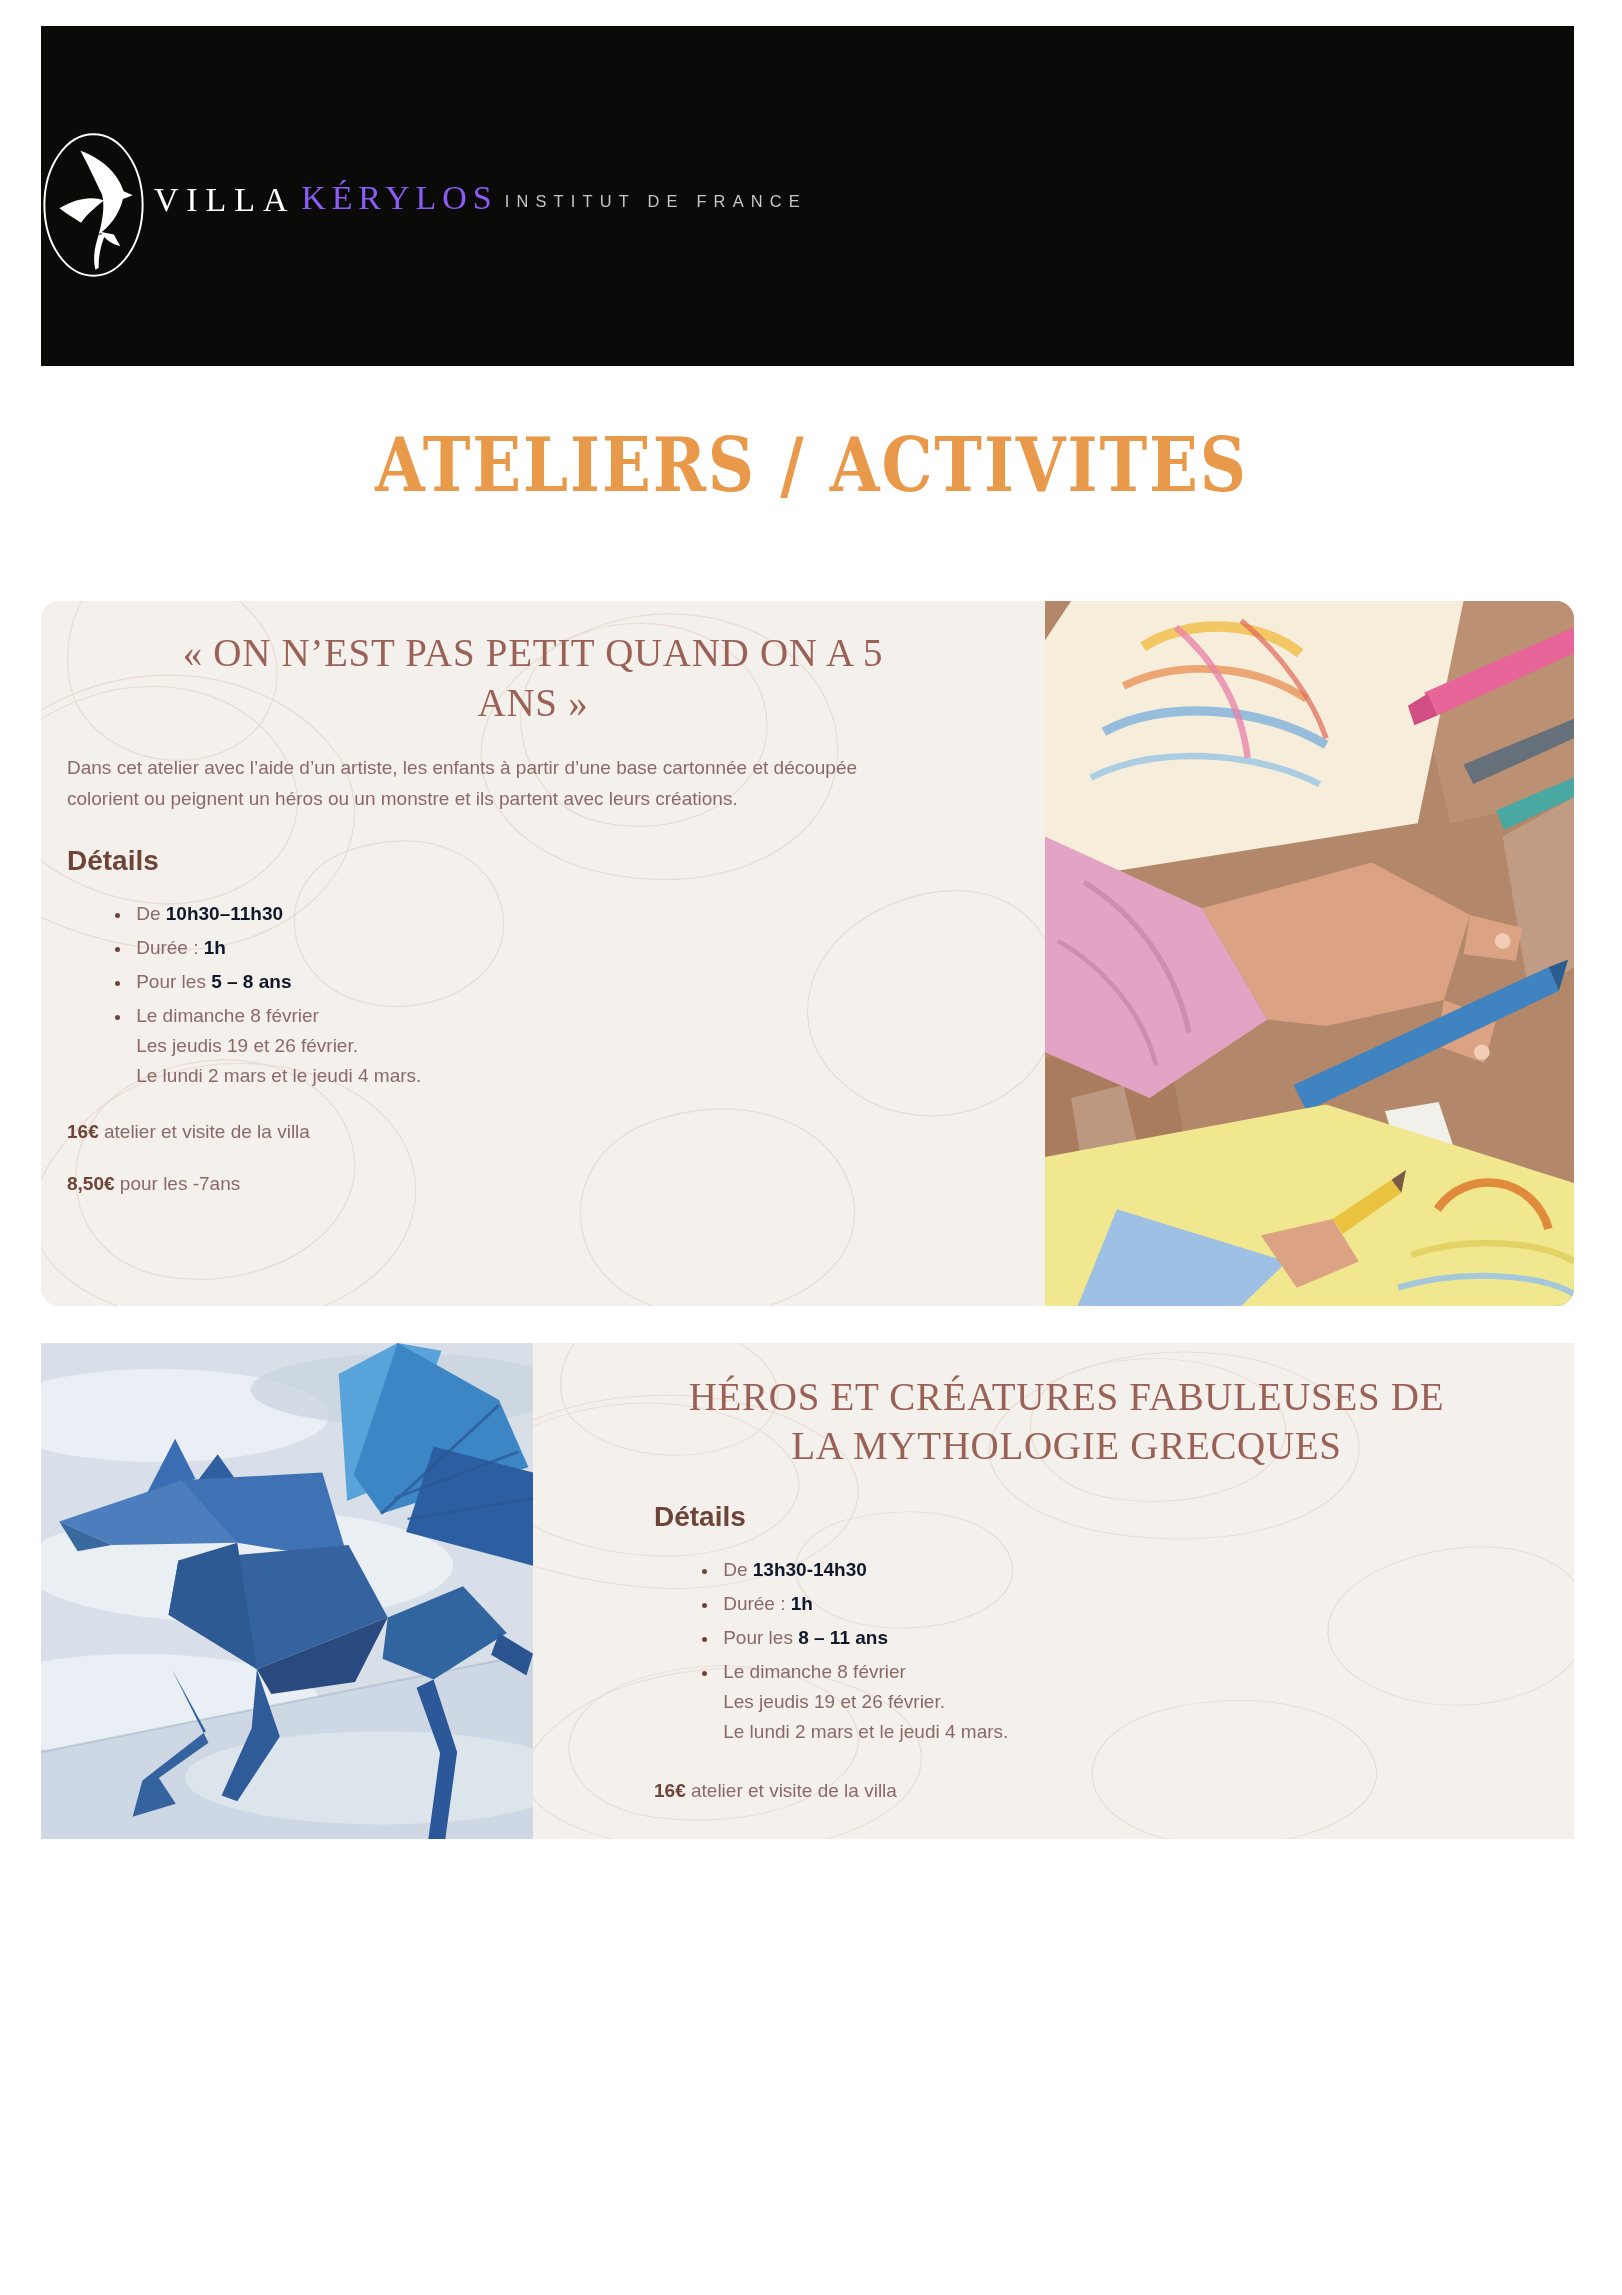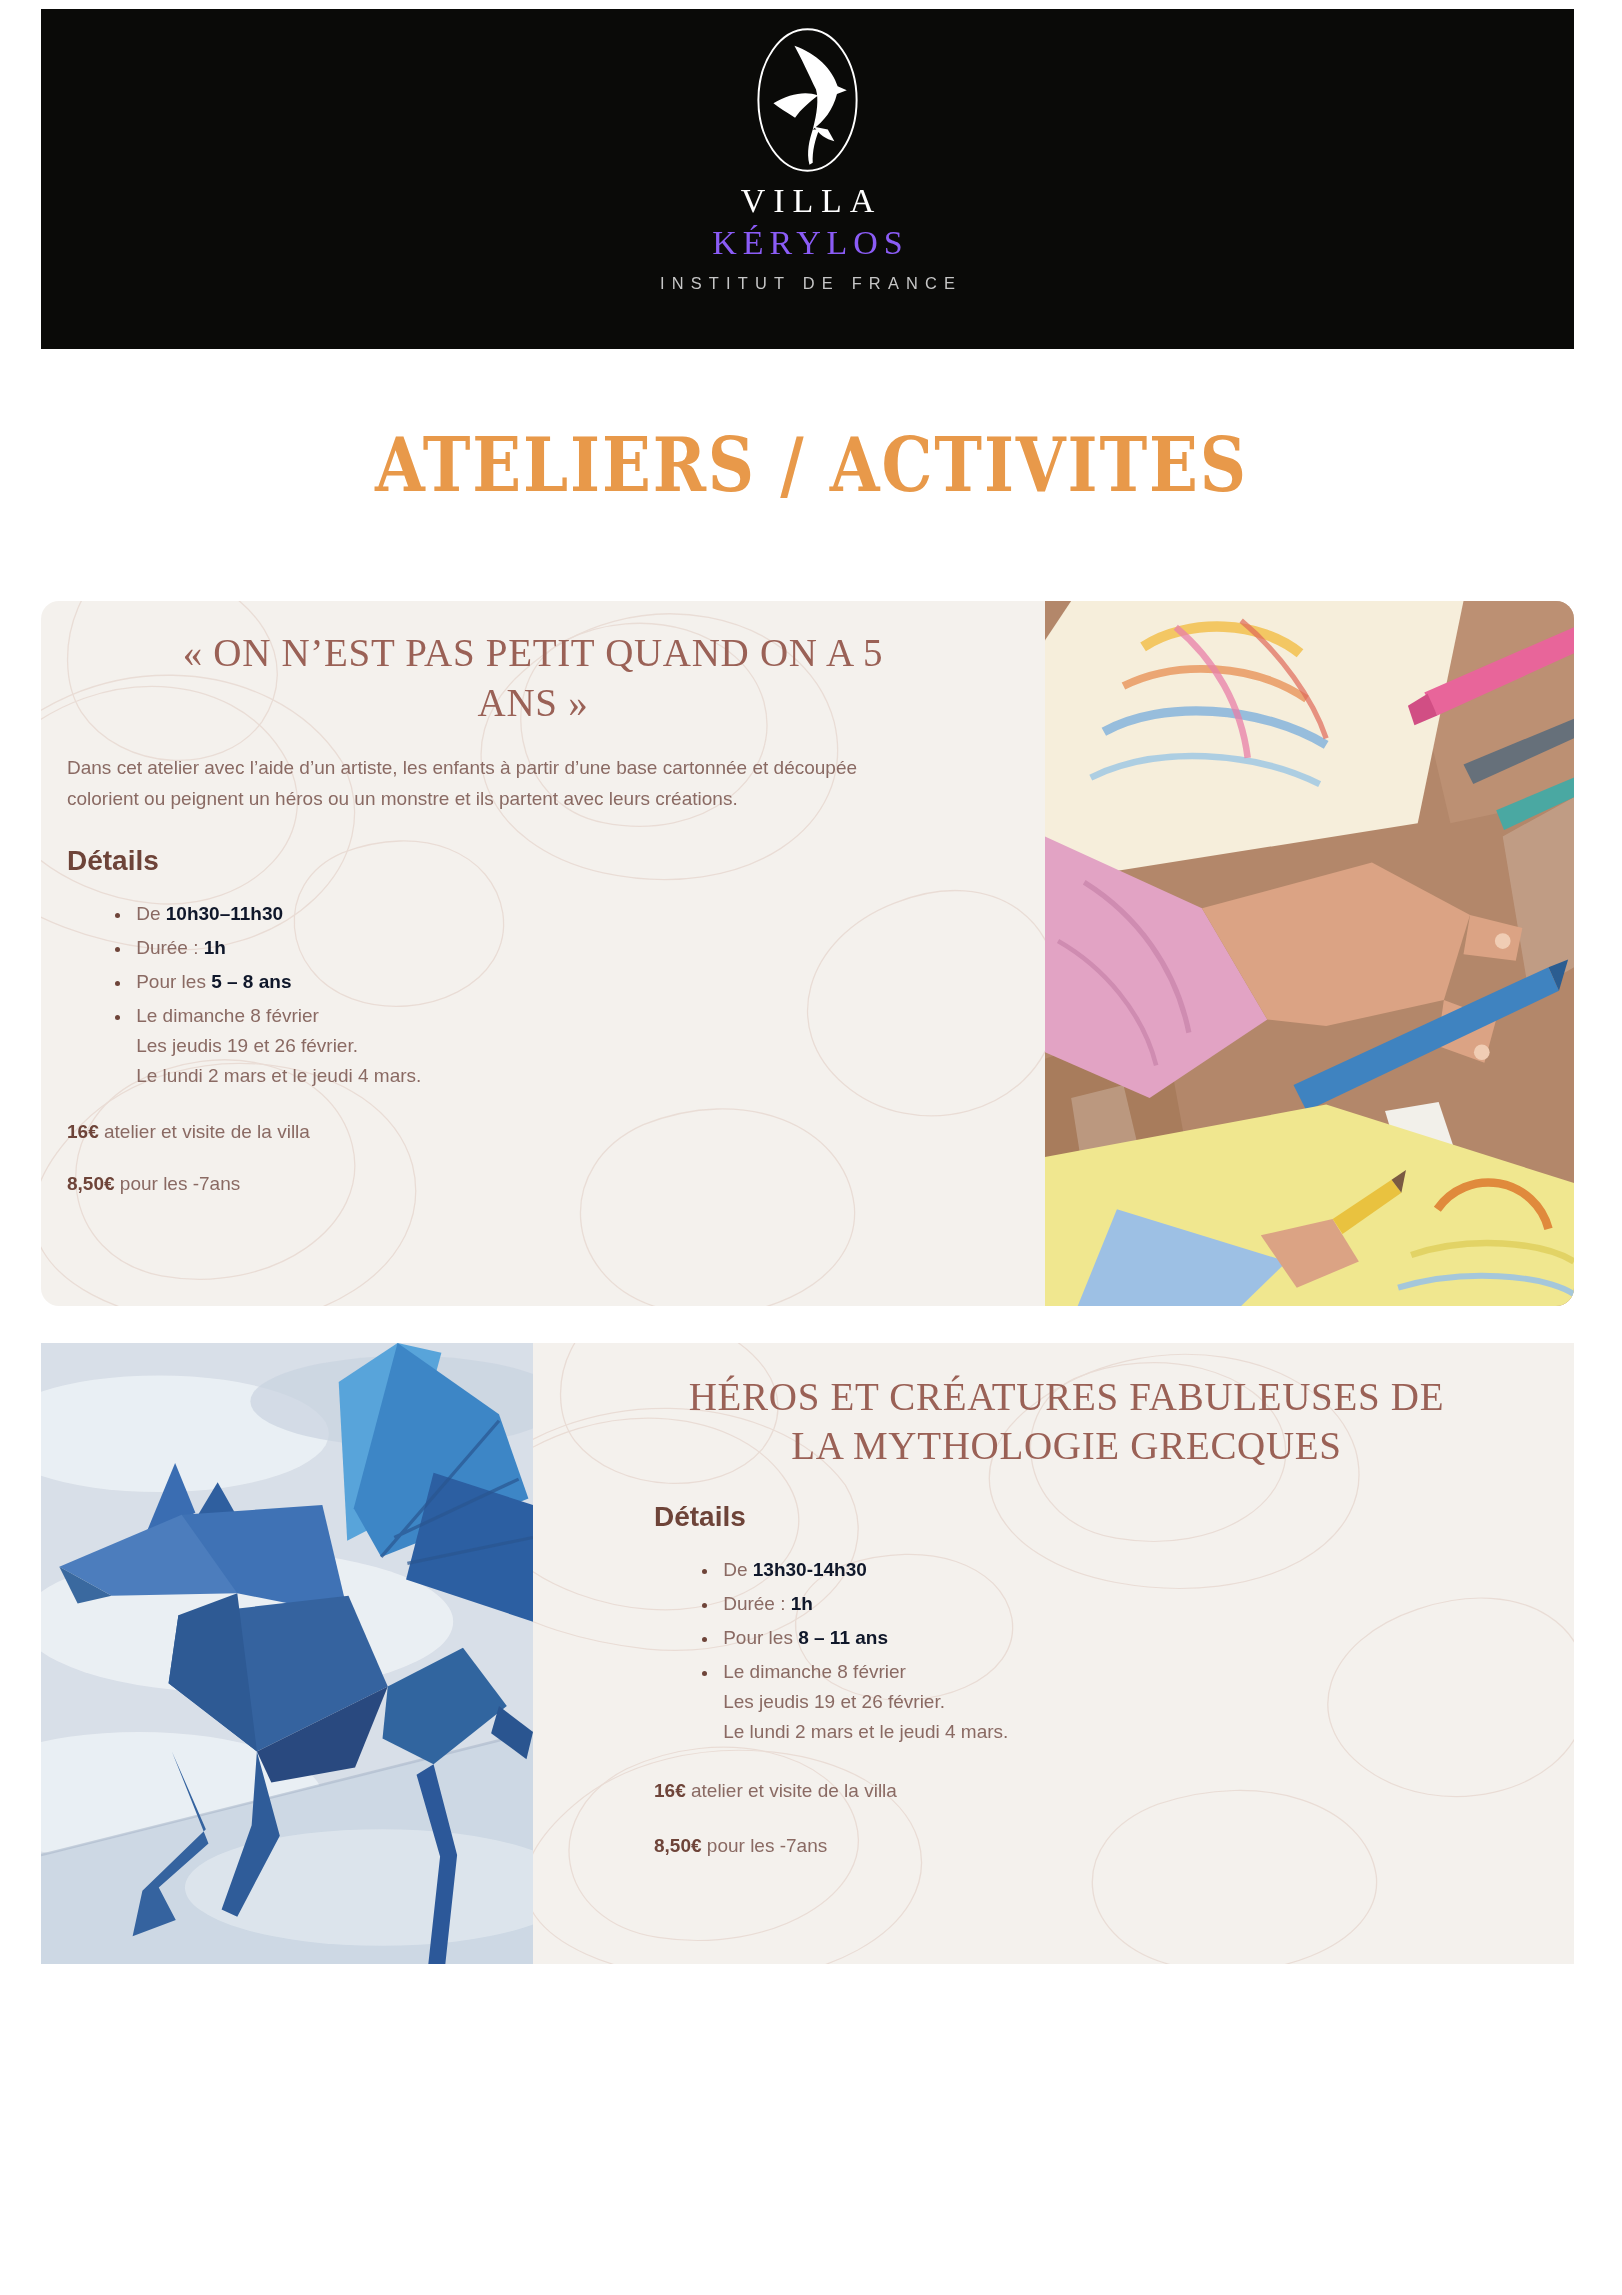--- a/index.html
+++ b/index.html
@@ -2,22 +2,22 @@
 <html lang="fr" style="font-size:10.5px"><head>
 <meta charset="utf-8">
 <style>
   html,body{margin:0;padding:0;}
   body{
     width:1623px;height:2295px;position:relative;background:#ffffff;
     font-family:"Liberation Sans", sans-serif;overflow:hidden;
   }
   
   .header{
-    position:absolute;left:41px;top:9px;width:1533px;height:340px;
-    background:#0a0a08;display:flex;flex-direction:column;align-items:center;
+    position:absolute;left:41px;top:26px;width:1533px;height:340px;
+    background:#0a0a08;display:flex;flex-direction:row;align-items:center;
   }
   .logo-oval{margin-top:17px;width:105px;height:148px;}
   .brand-line1{
     margin-top:7.9px;font-family:"Liberation Serif", serif;font-size:34px;
     letter-spacing:7.9px;color:#ffffff;text-indent:7.9px;
   }
   .brand-line2{
     margin-top:3.9px;font-family:"Liberation Serif", serif;font-size:34px;
     letter-spacing:5.9px;color:#8b5cf6;text-indent:5.9px;
   }
@@ -32,21 +32,21 @@
     display:inline-block;font-family:"DejaVu Serif", serif;font-weight:bold;
     font-stretch:condensed;font-size:75px;color:#E8994A;letter-spacing:2px;
     transform:scaleX(0.95);transform-origin:center;
   }
   
   .card{
     position:absolute;left:41px;width:1533px;background:#F4F1ED;
     display:flex;overflow:hidden;
   }
   .card-1{top:601px;height:705px;border-radius:18px;}
-  .card-2{top:1343px;height:621px;}
+  .card-2{top:1343px;height:496px;}
   .text-col{position:relative;}
   .card-1 .text-col{flex:0 0 1004px;}
   .card-2 .text-col{flex:1 1 auto;}
   .photo-col{position:relative;flex:1 1 auto;overflow:hidden;}
   .card-2 .photo-col{flex:0 0 492px;}
   .photo-col svg{display:block;width:100%;height:100%;}
   .contour{position:absolute;inset:0;width:100%;height:100%;}
   .content{position:relative;z-index:1;}
   .card-1 .content{padding:19.6px 46px 0 26px;}
   .card-2 .content{padding:29px 95px 0 121px;}

